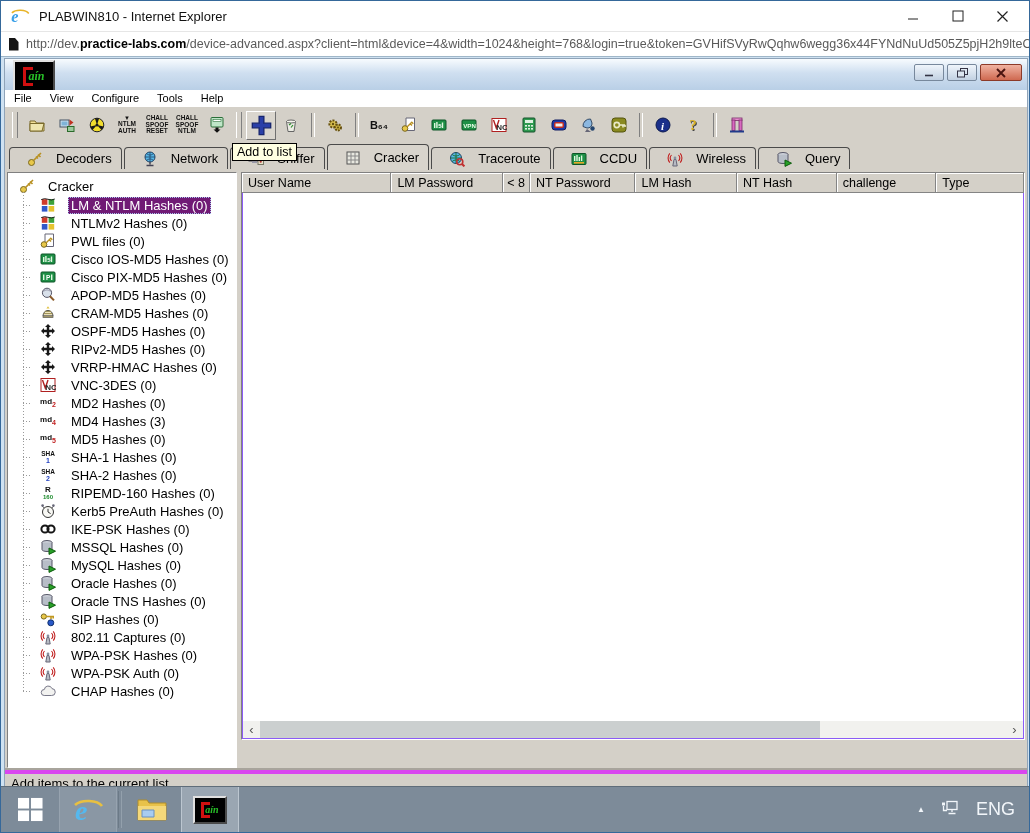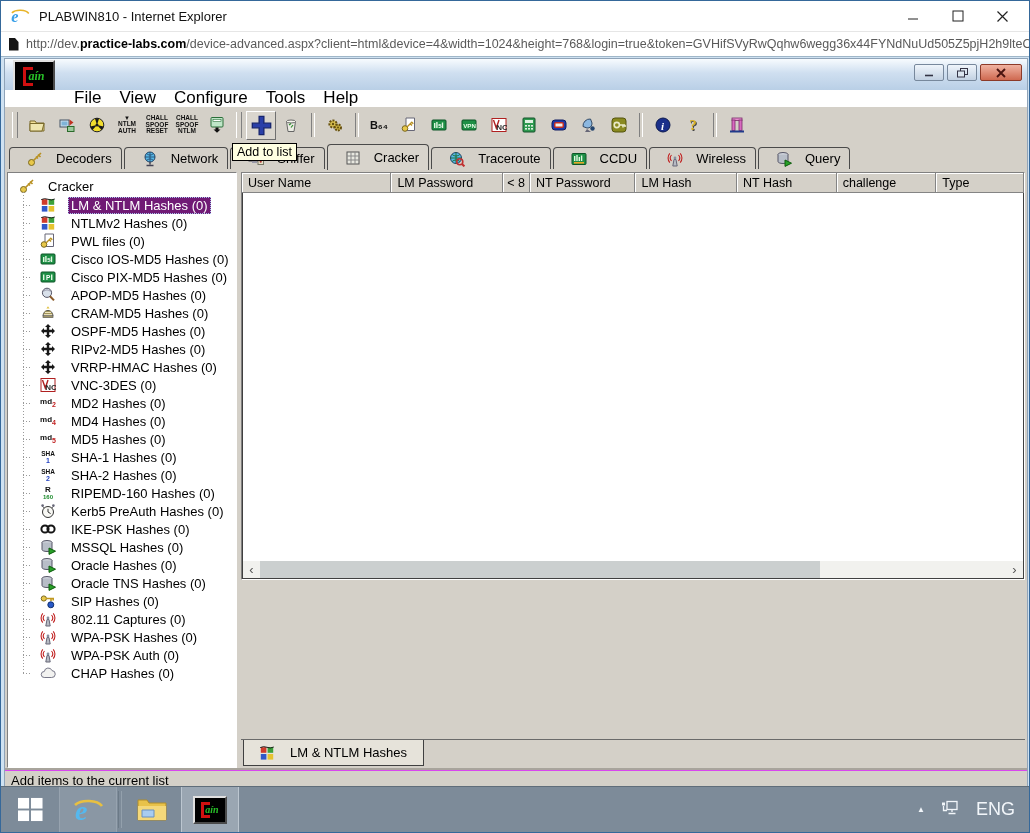--- a/index.html
+++ b/index.html
@@ -29,21 +29,21 @@
   .cap .cainlogo{position:absolute;left:8px;top:1px}
   .cbr{width:10px;height:19px;border-left:3px solid #d01010;border-top:3px solid #d01010;
        border-bottom:3px solid #d01010;box-sizing:border-box}
   .ctx{color:#28c028;font:italic bold 12px "Liberation Serif",serif;margin-left:-5px}
   .cap-ctrl{position:absolute;right:5px;top:5px;display:flex;gap:3px}
   .cbtn{width:30px;height:17px;border:1px solid #77889c;border-radius:2px;
         background:linear-gradient(#eff5fb,#c2d1e2);display:flex;align-items:center;justify-content:center;padding:0}
   .cbtn.close{width:42px;background:linear-gradient(#f0b3a2,#cf6950);border-color:#8c3a28}
 
   .menubar{position:absolute;left:0;top:31px;right:0;height:16px;background:#fff;display:flex;
-           align-items:center;padding-left:60px;font-size:17px;color:#000}
+           align-items:center;font-size:11px;color:#000}
   .mitem{padding:0 9px}
 
   .toolbar{position:absolute;left:0;top:47px;right:0;height:36px;background:#d4d0c8;
            border-top:1px solid #fff;border-bottom:1px solid #b8b4ac;display:flex;align-items:center;padding-left:3px}
   .tbtn{width:30px;height:29px;background:transparent;border:1px solid transparent;display:flex;
         flex-direction:column;align-items:center;justify-content:center;padding:0;color:#111}
   .tbtn.act{border-color:#fff #707070 #707070 #fff;background:#dad6ce}
   .tlines{font:bold 6.5px/6.5px "Liberation Sans",sans-serif;text-align:center;letter-spacing:0;color:#111}
   .tarw{font-size:6px;line-height:5px;color:#111}
   .tgrip{width:4px;height:26px;border-left:1px solid #fff;border-right:1px solid #808080;margin:0 4px}
@@ -70,39 +70,39 @@
         background-image:repeating-linear-gradient(to bottom,#9a9a9a 0 1px,transparent 1px 3px)}
   .trow{display:flex;align-items:center;height:18px;position:relative}
   .stub{width:8px;height:1px;margin-left:15px;flex:0 0 auto;
         background-image:repeating-linear-gradient(to right,#9a9a9a 0 1px,transparent 1px 3px)}
   .trow .icon16{margin-left:1px}
   .tlabel{font-size:13px;margin-left:4px;padding:1px 3px;white-space:nowrap;color:#000}
   .tlabel.sel{background:#701a75;color:#fff;outline:1px dotted #a8c4ee;outline-offset:-1px}
   .splitter{position:absolute;left:230px;top:2px;width:6px;bottom:2px}
 
   .content{position:absolute;left:236px;top:2px;right:2px;bottom:2px}
-  .listview{position:absolute;left:0;top:0;right:0;height:408px;background:#404040;box-sizing:border-box;
+  .listview{position:absolute;left:0;top:0;right:0;height:568px;background:#8b5cf6;box-sizing:border-box;
         border:1px solid;border-color:#808080 #fff #fff #808080}
   .lvhead{display:flex;height:20px}
   .hcell{box-sizing:border-box;background:#d4d0c8;font-size:12.5px;color:#000;padding:3px 0 0 6px;
         white-space:nowrap;overflow:hidden;border-right:1px solid #848484;border-bottom:1px solid #848484;
         box-shadow:inset 1px 1px 0 #fff}
   .hcell.num{text-align:right;padding-right:4px;padding-left:0}
   .hfill{flex:1;background:#d4d0c8;border-bottom:1px solid #848484;box-shadow:inset 1px 1px 0 #fff}
   .lvbody{position:absolute;left:1px;top:20px;right:1px;bottom:18px;background:#fff}
   .hscroll{position:absolute;left:1px;right:1px;bottom:1px;height:17px;background:#f1f1ee;display:flex}
   .sarrow{width:17px;display:flex;align-items:center;justify-content:center;color:#555;
         font-size:13px;background:#f1f1ee;border:none;padding:0}
   .strack{flex:1;position:relative}
   .sthumb{position:absolute;left:0;top:0;bottom:0;width:75%;background:#cbcfcf}
   .btabs{position:absolute;left:0;right:0;bottom:0;height:28px;border-top:1px solid #6a6a6a;background:#d4d0c8;display:flex}
   .btab{margin-left:2px;display:flex;align-items:center;gap:7px;padding:0 16px 0 7px;font-size:13px;
         background:#e6e3da;border:1px solid #404040;border-top:none;height:25px;white-space:nowrap}
 
-  .status{position:absolute;left:0;right:0;top:711px;height:20px;background:#d4d0c8;border-top:1px solid #d946ef;
+  .status{position:absolute;left:0;right:0;top:711px;height:20px;background:#d4d0c8;border-top:4px solid #d946ef;
         box-shadow:0 -2px 0 #a8a49c;font-size:13px;color:#000;padding:2px 0 0 6px;box-sizing:border-box}
 
   
   .taskbar{position:absolute;left:0;right:0;bottom:0;height:45px;background:#7d8b99;
         border-top:1px solid #5f6d7a;display:flex;align-items:stretch}
   .tkbtn{width:58px;display:flex;align-items:center;justify-content:center;background:transparent;border:none;padding:0}
   .tkbtn.running{background:#8a97a4;border-left:1px solid #97a3af;border-right:1px solid #97a3af}
   .tkbtn.activewin{background:#9aa6b2;border-left:1px solid #bcc6d0;border-right:1px solid #bcc6d0}
   .tksep{width:2px;margin:4px 1px;border-left:1px solid #6c7a87;border-right:1px solid #93a0ac}
   .cainlogo.small{width:30px;height:24px;border-width:2px}
@@ -608,21 +608,21 @@
               <span class="icon16">
                 <span class="txticon">md<sub style="color:#c02020">2</sub></span>
               </span>
               <span class="tlabel">MD2 Hashes (0)</span>
             </div>
             <div class="trow">
               <span class="stub"></span>
               <span class="icon16">
                 <span class="txticon">md<sub style="color:#c02020">4</sub></span>
               </span>
-              <span class="tlabel">MD4 Hashes (0)</span>
+              <span class="tlabel">MD4 Hashes (3)</span>
             </div>
             <div class="trow">
               <span class="stub"></span>
               <span class="icon16">
                 <span class="txticon">md<sub style="color:#c02020">5</sub></span>
               </span>
               <span class="tlabel">MD5 Hashes (0)</span>
             </div>
             <div class="trow">
               <span class="stub"></span>
@@ -671,20 +671,31 @@
             <div class="trow">
               <span class="stub"></span>
               <span class="icon16">
                 <svg width="16" height="16" viewBox="0 0 16 16">
                   <ellipse cx="7" cy="3.5" rx="5" ry="2" fill="#d0d4dc" stroke="#556"></ellipse>
                   <path d="M2 3.5v7c0 1.1 2.2 2 5 2s5-.9 5-2v-7" fill="#b8bec8" stroke="#556"></path>
                   <path d="M9 9l6.5 3.2L9 15.4z" fill="#28a028" stroke="#0c5c0c"></path>
                 </svg>
               </span>
               <span class="tlabel">MSSQL Hashes (0)</span>
+            </div>
+            <div class="trow">
+              <span class="stub"></span>
+              <span class="icon16">
+                <svg width="16" height="16" viewBox="0 0 16 16">
+                  <ellipse cx="7" cy="3.5" rx="5" ry="2" fill="#d0d4dc" stroke="#556"></ellipse>
+                  <path d="M2 3.5v7c0 1.1 2.2 2 5 2s5-.9 5-2v-7" fill="#b8bec8" stroke="#556"></path>
+                  <path d="M9 9l6.5 3.2L9 15.4z" fill="#28a028" stroke="#0c5c0c"></path>
+                </svg>
+              </span>
+              <span class="tlabel">MySQL Hashes (0)</span>
             </div>
             <div class="trow">
               <span class="stub"></span>
               <span class="icon16">
                 <svg width="16" height="16" viewBox="0 0 16 16">
                   <ellipse cx="7" cy="3.5" rx="5" ry="2" fill="#d0d4dc" stroke="#556"></ellipse>
                   <path d="M2 3.5v7c0 1.1 2.2 2 5 2s5-.9 5-2v-7" fill="#b8bec8" stroke="#556"></path>
                   <path d="M9 9l6.5 3.2L9 15.4z" fill="#28a028" stroke="#0c5c0c"></path>
                 </svg>
               </span>
@@ -773,34 +784,20 @@
               <div class="hcell" style="width:88px">Type</div>
               <div class="hfill"></div>
             </div>
           <div class="lvbody"></div>
           <div class="hscroll">
             <button class="sarrow">‹</button>
             <span class="strack">
                 <span class="sthumb"></span>
               </span>
             <button class="sarrow">›</button>
-          </div>
-        </div>
-        <div class="btabs">
-          <div class="btab">
-            <span class="icon16" id="btabicon">
-                <svg width="16" height="16" viewBox="0 0 16 16">
-                  <rect x="1.8" y="2.2" width="5.6" height="5.6" fill="#cf3b2a"></rect>
-                  <rect x="8.6" y="2.2" width="5.6" height="5.6" fill="#3ba13b"></rect>
-                  <rect x="1.8" y="9" width="5.6" height="5.6" fill="#3158c8"></rect>
-                  <rect x="8.6" y="9" width="5.6" height="5.6" fill="#e5c32f"></rect>
-                  <path d="M1.2 2.6q3.4-1.8 6.8-.3t6.8-.3" fill="none" stroke="#111" stroke-width="0.9"></path>
-                </svg>
-              </span>
-            <span>LM &amp; NTLM Hashes</span>
           </div>
         </div>
       </div>
     </div>
 
     <div class="status"><span>Add items to the current list</span></div>
   </div>
 
   <div class="taskbar">
     <button class="tkbtn">

